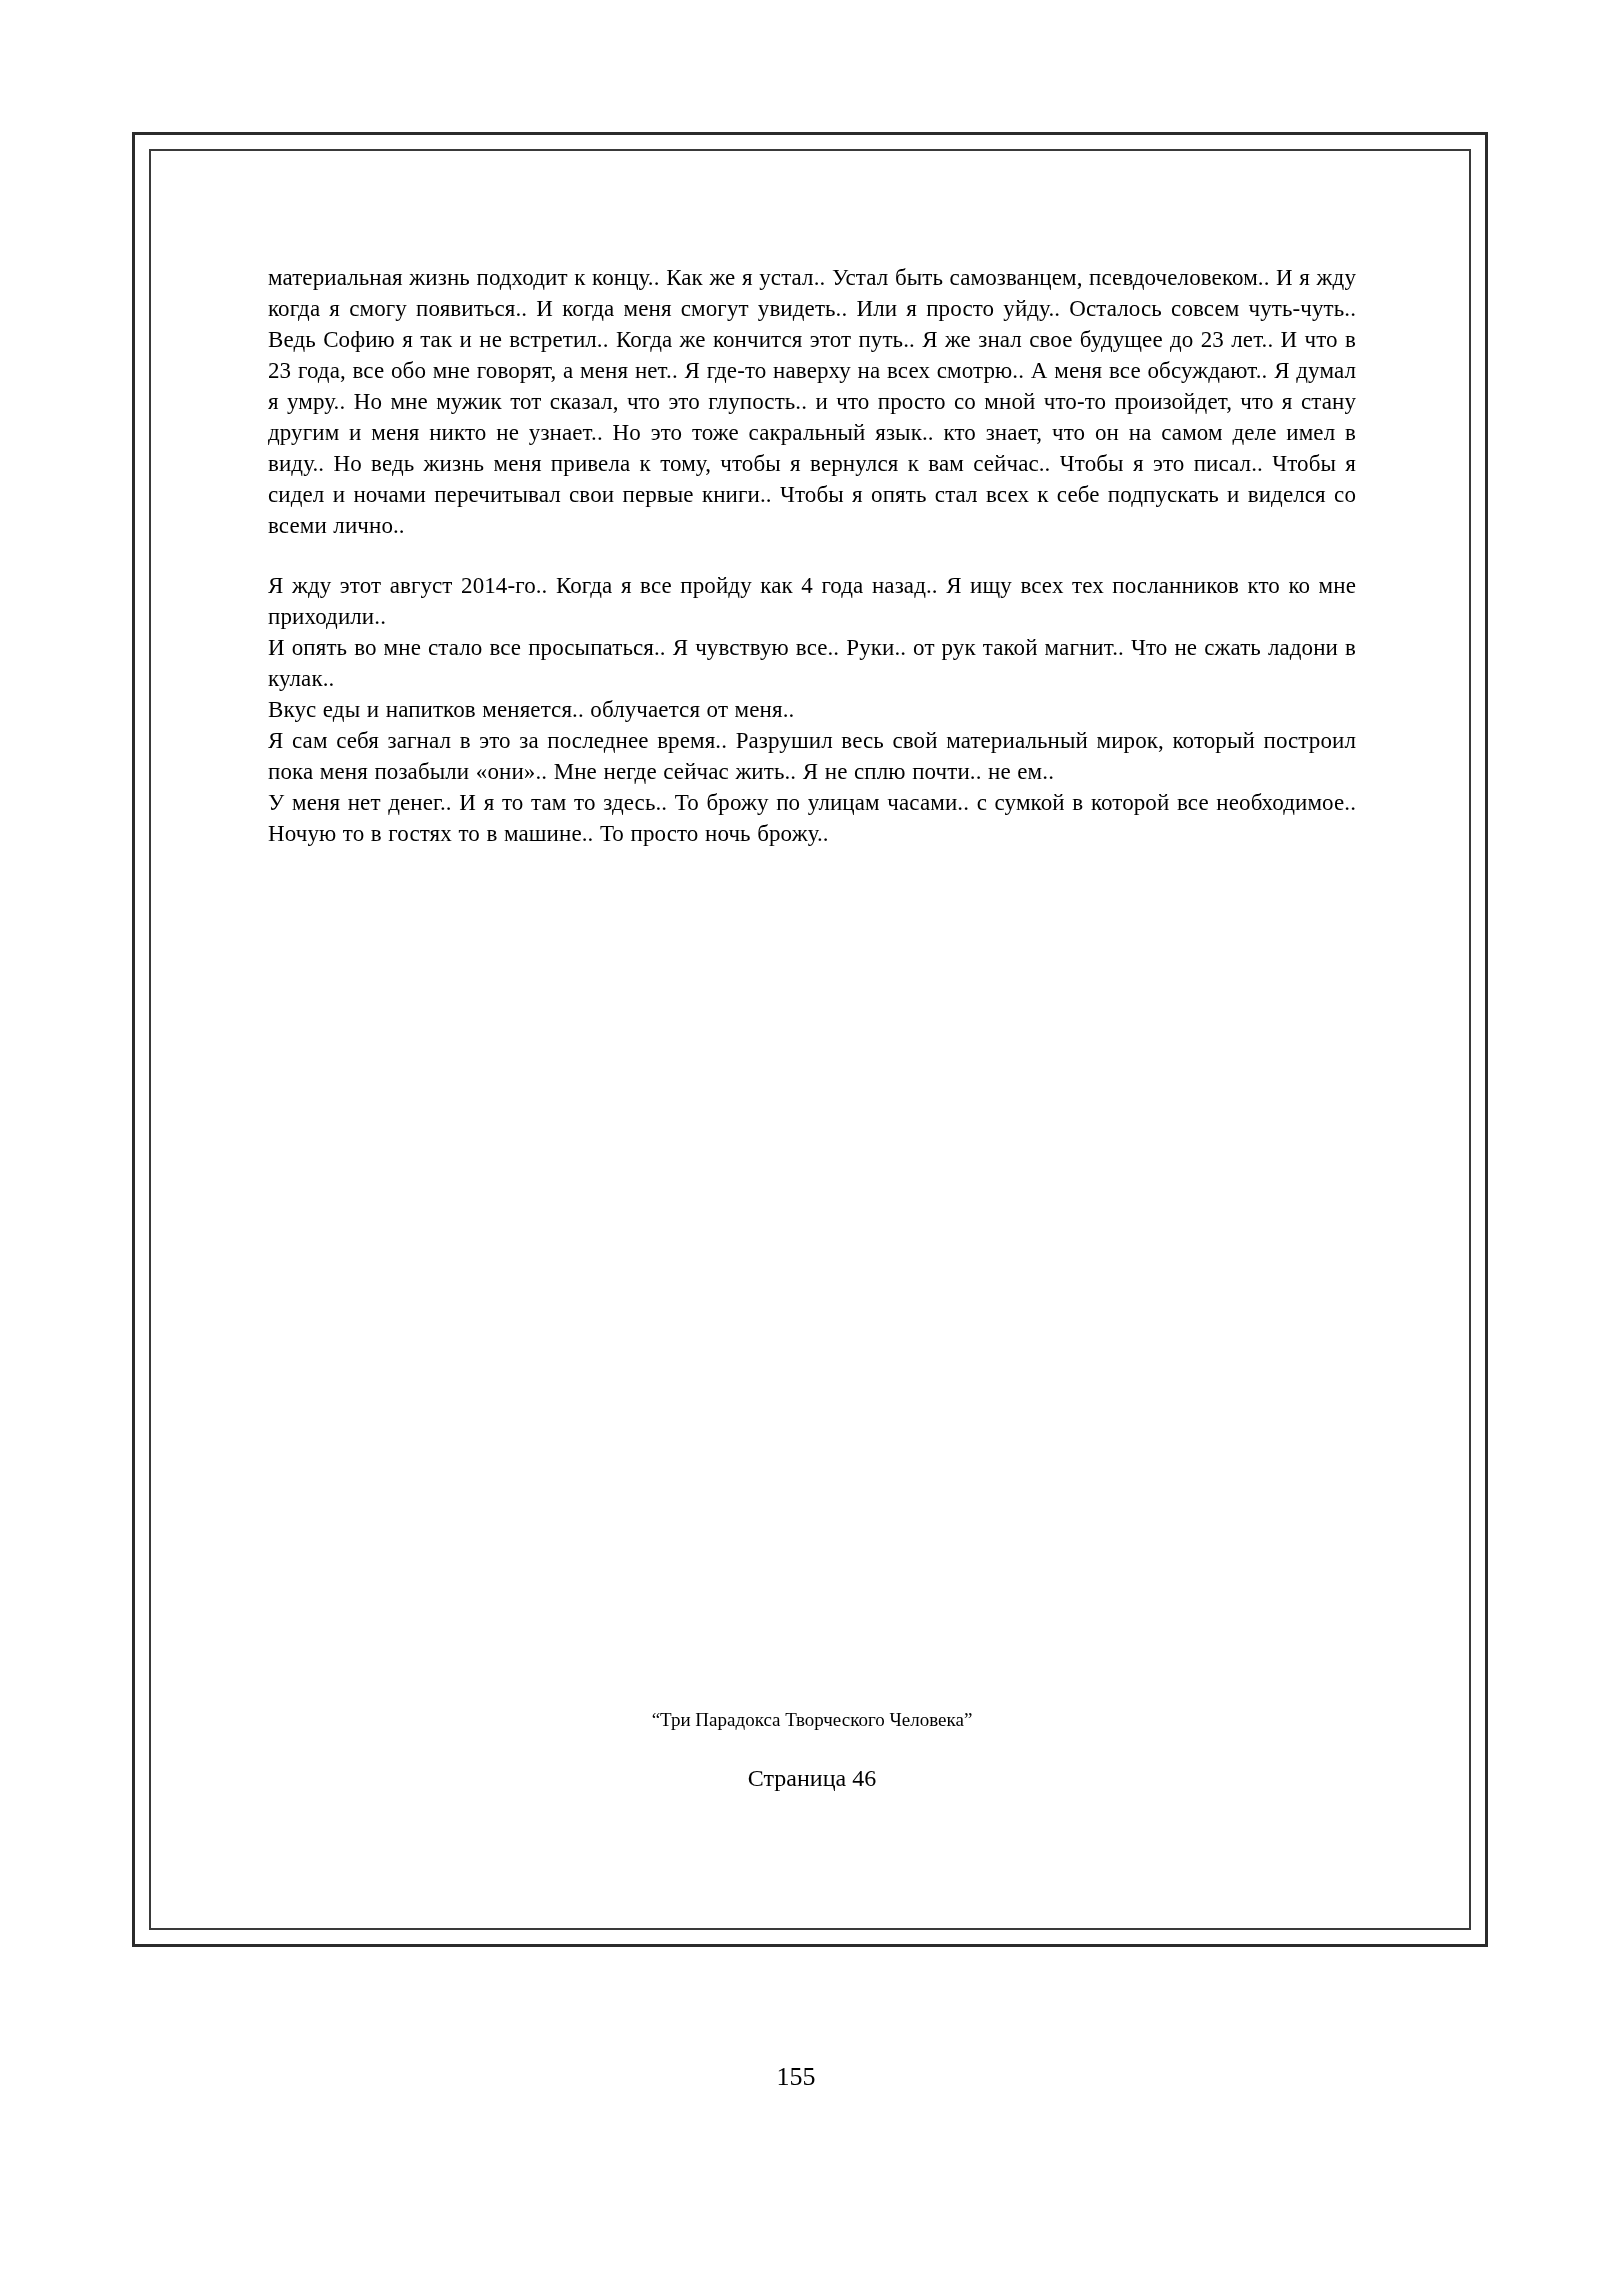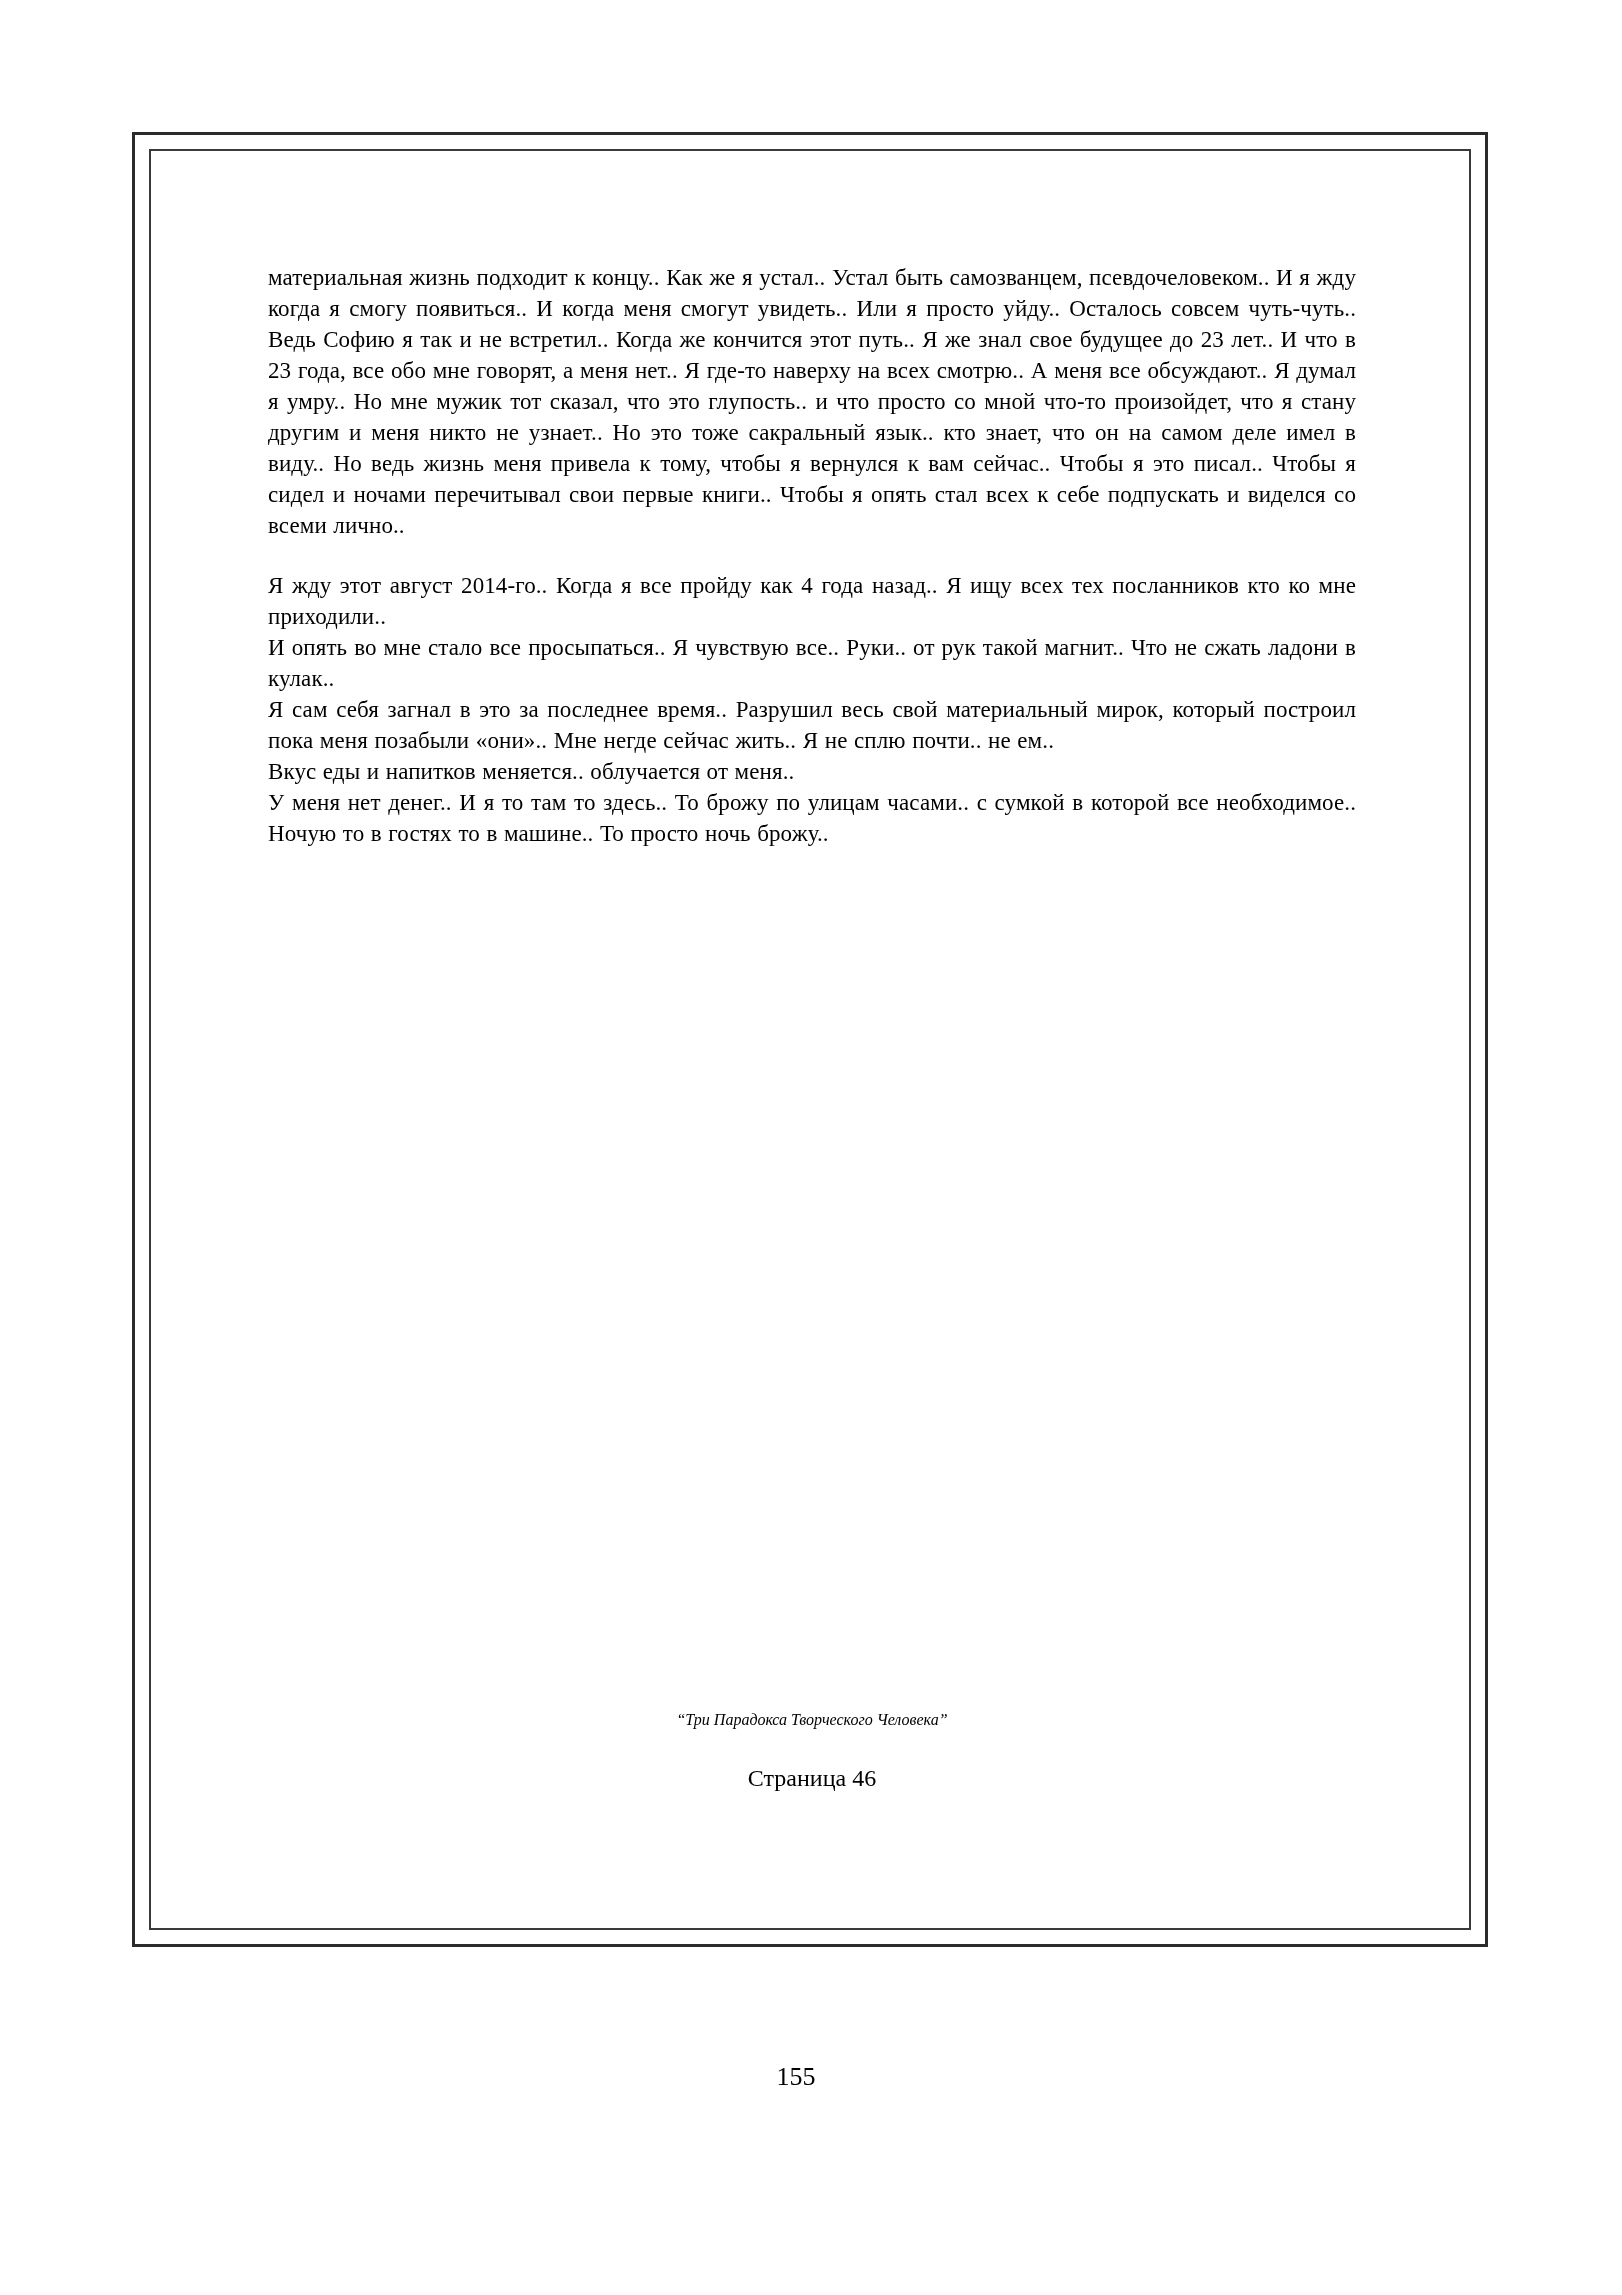--- a/index.html
+++ b/index.html
@@ -66,24 +66,23 @@
 
   
   .signature {
     position: absolute;
     left: 268px;
     top: 1701px;
     width: 1088px;
     text-align: center;
   }
   .sig-title {
-    font-size: 16px;
+    font-size: 19px;
     line-height: 37px;
     white-space: nowrap;
-    font-style: italic;
   }
   .sig-page {
     font-size: 24px;
     line-height: 37px;
     margin-top: 22px;
   }
 
   
   .folio {
     position: absolute;
@@ -102,23 +101,23 @@
 <div class="frame-inner"></div>
 
 <div class="page-content">
 
   <p class="para">материальная жизнь подходит к концу.. Как же я устал.. Устал быть самозванцем, псевдочеловеком.. И я жду когда я смогу появиться.. И когда меня смогут увидеть.. Или я просто уйду.. Осталось совсем чуть-чуть.. Ведь Софию я так и не встретил.. Когда же кончится этот путь.. Я же знал свое будущее до 23 лет.. И что в 23 года, все обо мне говорят, а меня нет.. Я где-то наверху на всех смотрю.. А меня все обсуждают.. Я думал я умру.. Но мне мужик тот сказал, что это глупость.. и что просто со мной что-то произойдет, что я стану другим и меня никто не узнает.. Но это тоже сакральный язык.. кто знает, что он на самом деле имел в виду.. Но ведь жизнь меня привела к тому, чтобы я вернулся к вам сейчас.. Чтобы я это писал.. Чтобы я сидел и ночами перечитывал свои первые книги.. Чтобы я опять стал всех к себе подпускать и виделся со всеми лично..</p>
 
   <p class="para block-gap">Я жду этот август 2014-го.. Когда я все пройду как 4 года назад.. Я ищу всех тех посланников кто ко мне приходили..</p>
 
   <p class="para tight">И опять во мне стало все просыпаться.. Я чувствую все.. Руки.. от рук такой магнит.. Что не сжать ладони в кулак..</p>
 
+  <p class="para tight noj">Вкус еды и напитков меняется.. облучается от меня..</p>
+
   <p class="para tight">Я сам себя загнал в это за последнее время.. Разрушил весь свой материальный мирок, который построил пока меня позабыли «они».. Мне негде сейчас жить.. Я не сплю почти.. не ем..</p>
-
-  <p class="para tight noj">Вкус еды и напитков меняется.. облучается от меня..</p>
 
   <p class="para tight">У меня нет денег.. И я то там то здесь.. То брожу по улицам часами.. с сумкой в которой все необходимое.. Ночую то в гостях то в машине.. То просто ночь брожу..</p>
 
 
 </div>
 
 <div class="signature">
   <div class="sig-title">“Три Парадокса Творческого Человека”</div>
   <div class="sig-page">Страница 46</div>
 </div>

